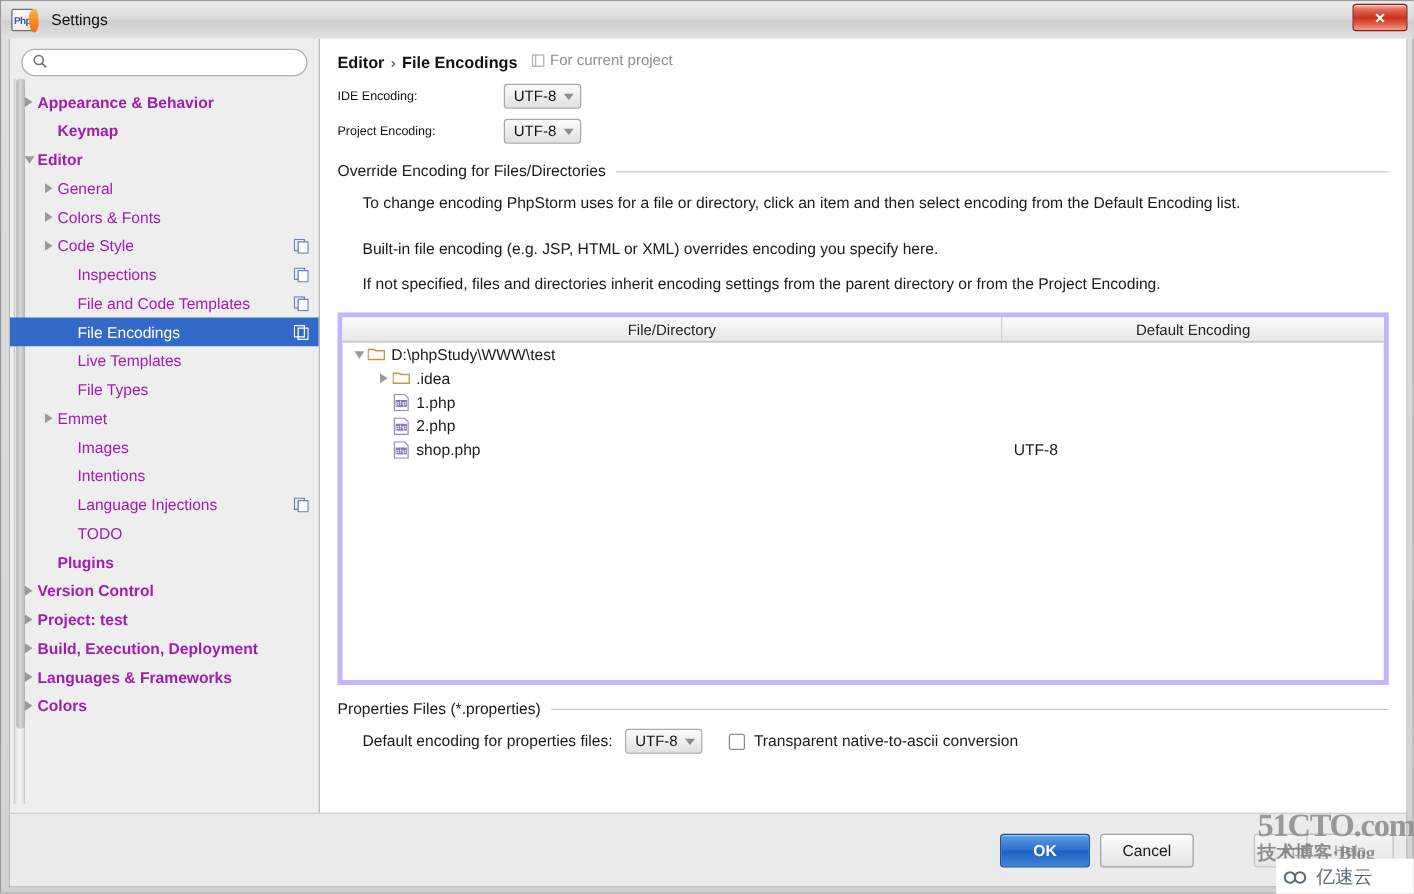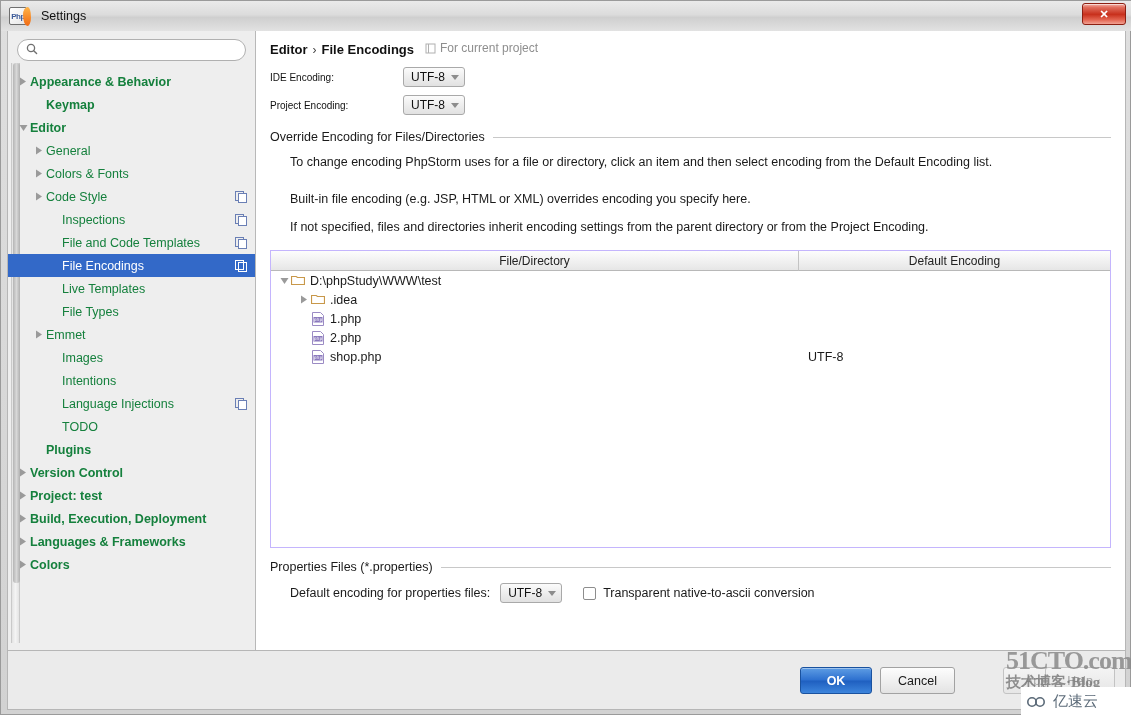--- a/index.html
+++ b/index.html
@@ -91,21 +91,21 @@
     padding-right: 8px; position: relative;
     white-space: nowrap;
   }
   .tree-row.sel { background: #3369c8; }
   .tree-row.sel .row-label { color: #ffffff; }
   .arrow {
     width: 14px; flex: 0 0 14px; display: flex;
     align-items: center; justify-content: center;
   }
   .arrow svg { display: block; }
-  .row-label { font-size: 12.5px; color: #15803d; }
+  .row-label { font-size: 12.5px; color: #a21caf; }
   .row-label.bold { font-weight: bold; }
   .row-ico { margin-left: auto; display: flex; align-items: center; }
 
   .sb-track {
     position: absolute; left: 3px; top: 32px;
     width: 9px; height: 580px;
     background: linear-gradient(to right,#e3e3e3,#f4f4f4,#e3e3e3);
     border-left: 1px solid #c9c9c9; border-right: 1px solid #c9c9c9;
   }
   .sb-thumb {
@@ -156,21 +156,21 @@
   .para {
     margin: 9px 0 0 20px; font-size: 12.5px; color: #1a1a1a;
     line-height: 19px; max-width: 806px;
   }
   .para2 { margin-top: 18px; }
 
   
   .table {
     margin-top: 13px;
     width: 841px; height: 298px;
-    border: 1px solid #c4b5fd; background: #fff;
+    border: 4px solid #c4b5fd; background: #fff;
     position: relative;
   }
   .thead { display: flex; height: 20px; }
   .th {
     background: linear-gradient(to bottom,#fdfdfd,#e6e6e6);
     border-bottom: 1px solid #b8b8b8;
     font-size: 12px; color: #222;
     display: flex; align-items: center; justify-content: center;
   }
   .th.c1 { width: 528px; border-right: 1px solid #c3c3c3; }

